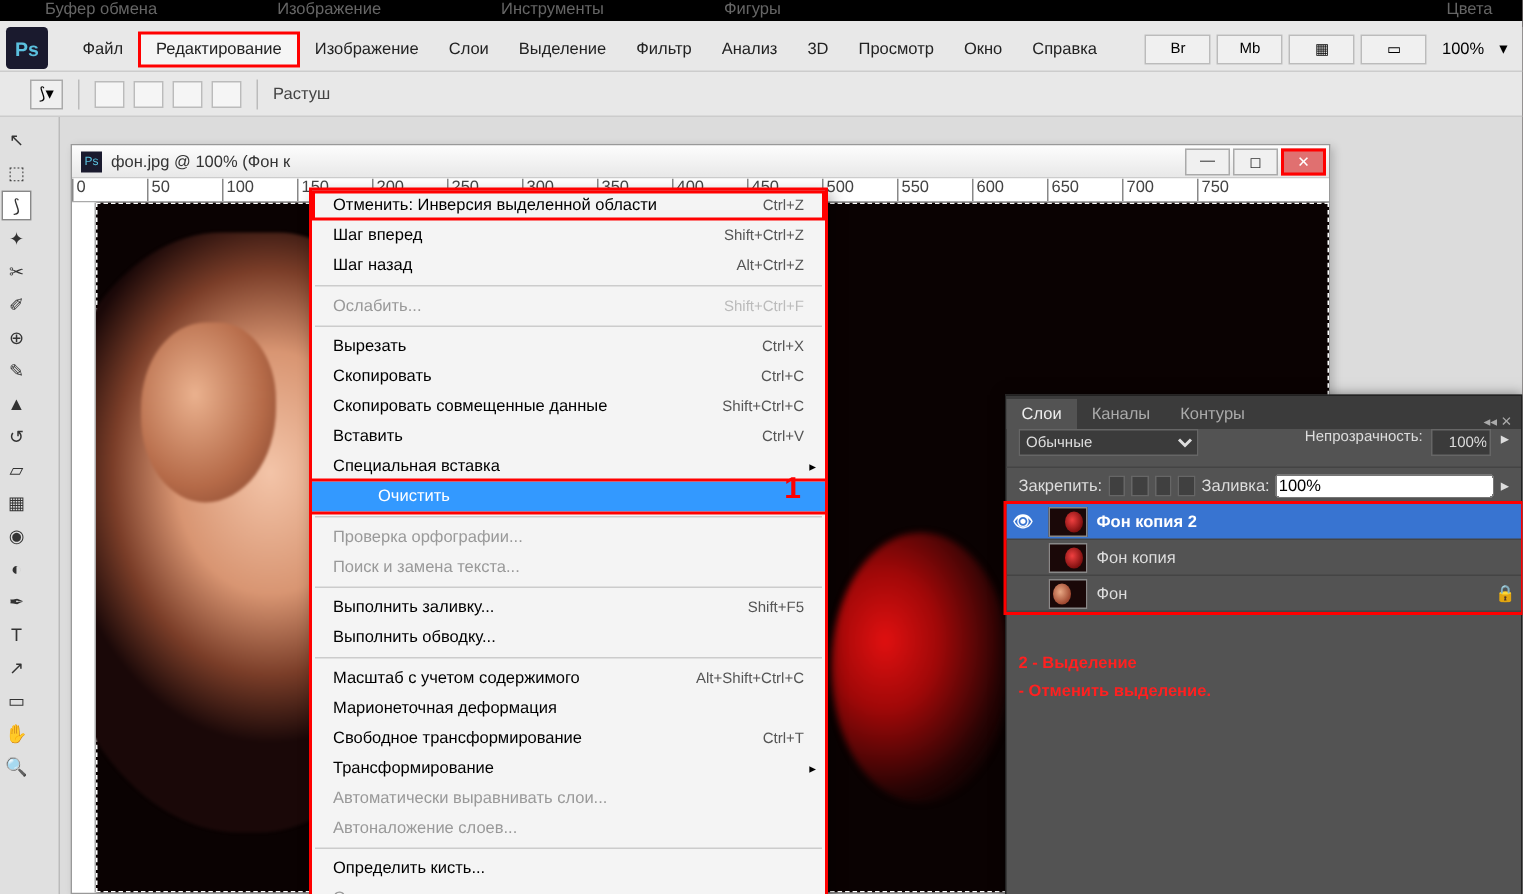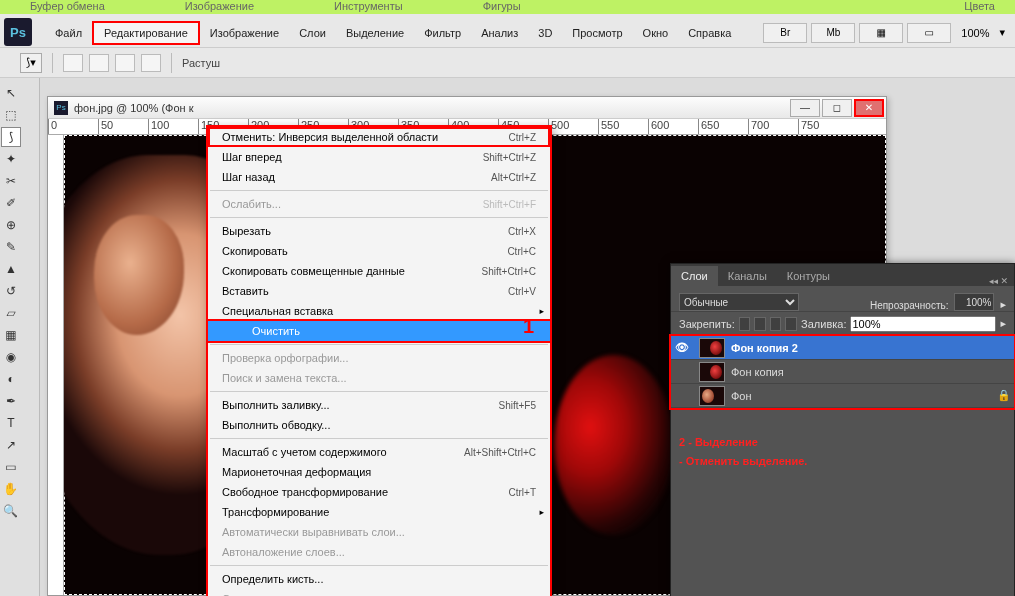--- a/index.html
+++ b/index.html
@@ -1,18 +1,18 @@
 <!DOCTYPE html>
 <html><head>
 <meta charset="utf-8">
 <style>
 * { margin: 0; padding: 0; box-sizing: border-box; font-family: Tahoma, Arial, sans-serif; font-size: 11px; }
 body { background: #e8e8e8; width: 1015px; height: 596px; overflow: hidden; position: relative; }
 
-.top-labels { display: flex; height: 14px; background: #bef264; color: #666; font-size: 10px; }
+.top-labels { display: flex; height: 14px; background: #000000; color: #666; font-size: 10px; }
 .top-labels span { padding: 0 50px 0 30px; }
 
 .ps-icon { position: absolute; left: 4px; top: 18px; width: 28px; height: 28px; background: #1a1a2e; color: #5bc0de; display: flex; align-items: center; justify-content: center; font-weight: bold; font-size: 13px; border-radius: 3px; }
 
 .menubar { display: flex; align-items: center; height: 30px; padding-left: 45px; background: #e8e8e8; border-bottom: 1px solid #ccc; margin-top: 4px; }
 .menubar .mitem { padding: 4px 10px; color: #222; cursor: pointer; }
 .menubar .mitem.active { border: 2px solid red; background: #f5f5f5; }
 .menubar .right { margin-left: auto; display: flex; gap: 4px; align-items: center; padding-right: 10px; }
 .menubar .ricon { width: 44px; height: 20px; border: 1px solid #bbb; background: #f0f0f0; display: flex; align-items: center; justify-content: center; font-size: 10px; }
 .menubar .zoom { font-size: 11px; padding: 0 6px; }
@@ -56,21 +56,21 @@
 .dropdown .sep { height: 1px; background: #ccc; margin: 3px 2px; }
 .dropdown .marker1 { position: absolute; right: 16px; top: 188px; color: red; font-weight: bold; font-size: 20px; }
 .dropdown .hl-undo { outline: 2px solid red; outline-offset: -2px; }
 .dropdown .hl-clear { outline: 2px solid red; outline-offset: 0; padding-left: 44px; }
 
 .layers { position: absolute; right: 0; top: 185px; width: 345px; height: 410px; background: #535353; color: #ddd; border: 1px solid #222; box-shadow: 0 0 8px rgba(0,0,0,0.5); z-index: 40; font-size: 11px; }
 .layers .tabs { display: flex; height: 22px; background: #3b3b3b; align-items: flex-end; }
 .layers .tabs .tab { padding: 4px 10px; color: #aaa; }
 .layers .tabs .tab.act { background: #535353; color: #eee; }
 .layers .tabs .x { margin-left: auto; padding: 0 6px; font-size: 9px; color: #aaa; }
-.layers .blend { display: flex; align-items: flex-end; height: 26px; padding: 0 8px; gap: 6px; border-bottom: 1px solid #444; }
+.layers .blend { display: flex; align-items: flex-start; height: 26px; padding: 0 8px; gap: 6px; border-bottom: 1px solid #444; }
 .layers .blend select, .layers .blend input { background: #3b3b3b; color: #ddd; border: 1px solid #666; font-size: 10px; height: 18px; }
 .layers .blend select { width: 120px; }
 .layers .blend .lab { font-size: 10px; }
 .layers .blend .pct { width: 40px; text-align: right; padding-right: 2px; }
 .layers .lock { display: flex; align-items: center; height: 24px; padding: 0 8px; gap: 4px; border-bottom: 1px solid #444; font-size: 10px; }
 .layers .lock .ic { width: 16px; height: 14px; background: #404040; border: 1px solid #666; }
 .layers .lock .fill { margin-left: auto; }
 .layers .list { outline: 2px solid red; outline-offset: 0; }
 .layers .lrow { display: flex; align-items: center; height: 24px; border-bottom: 1px solid #444; }
 .layers .lrow.sel { background: #3874d1; color: #fff; font-weight: bold; }

